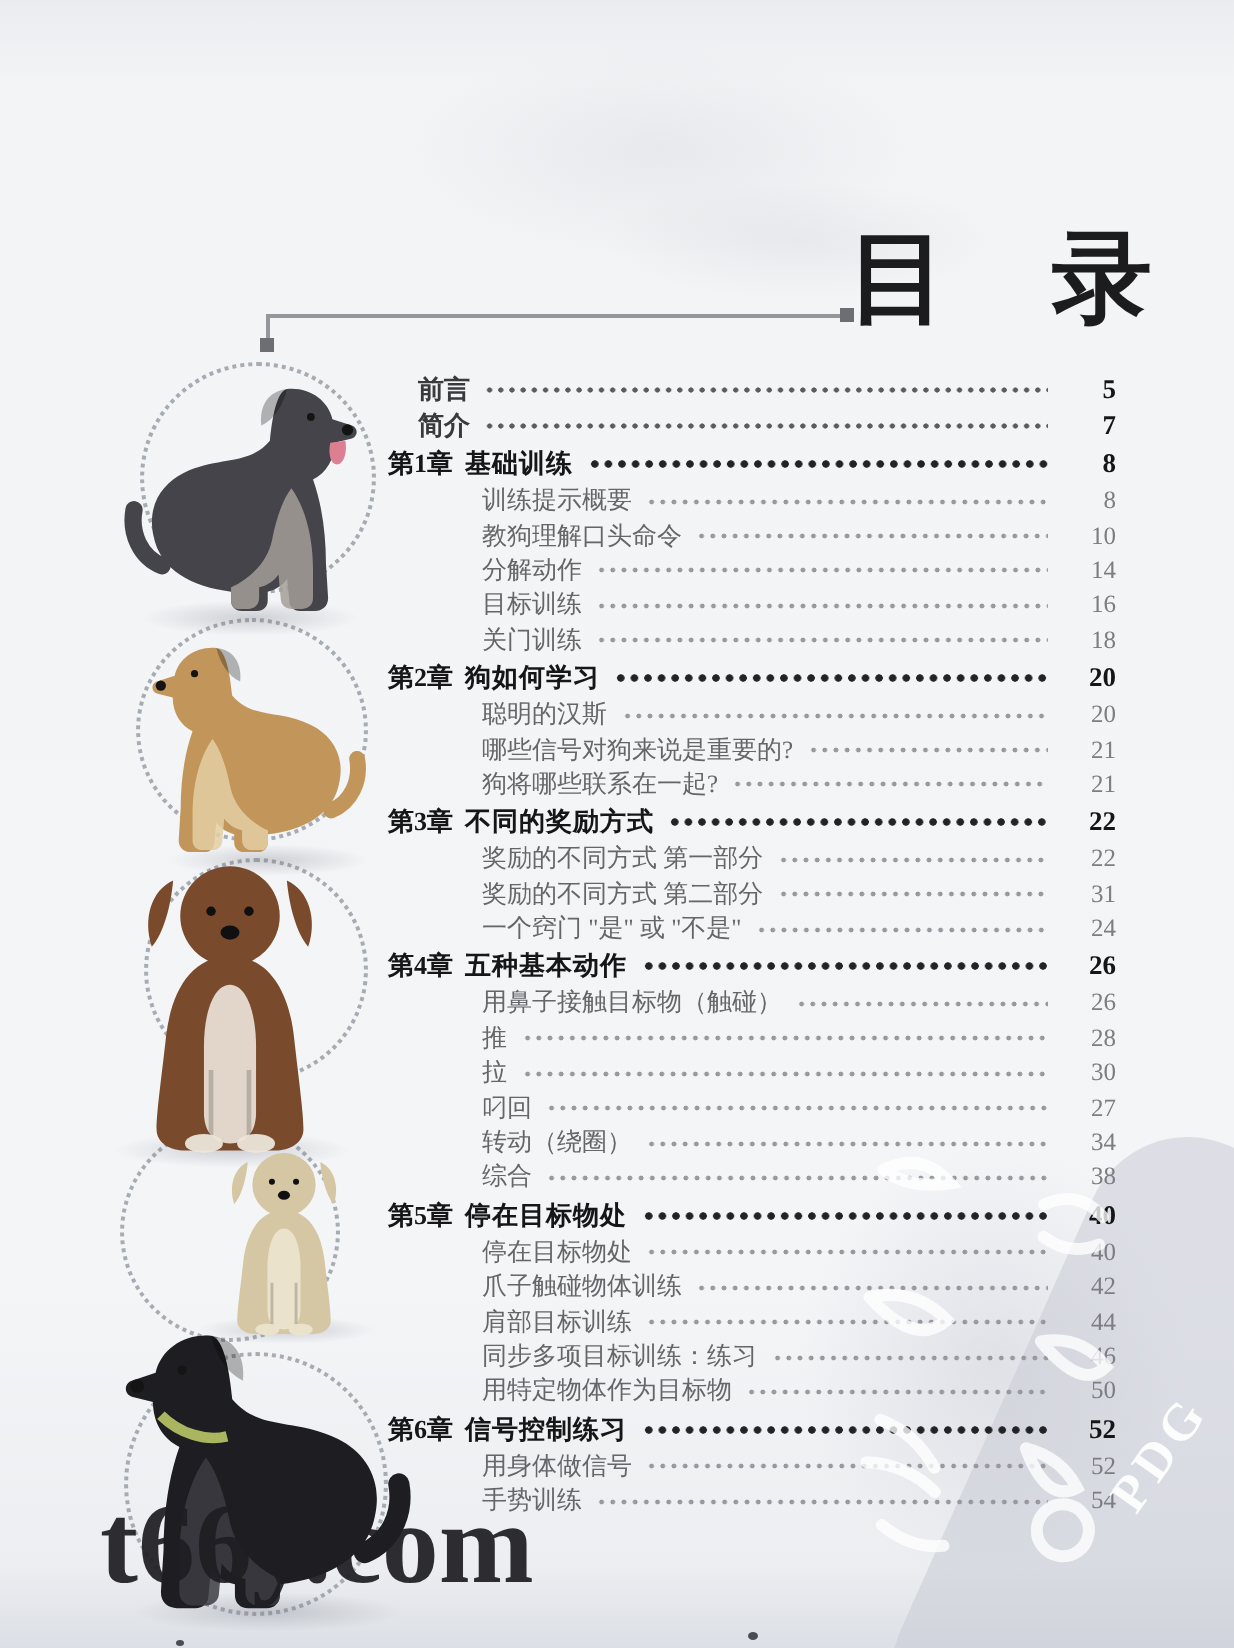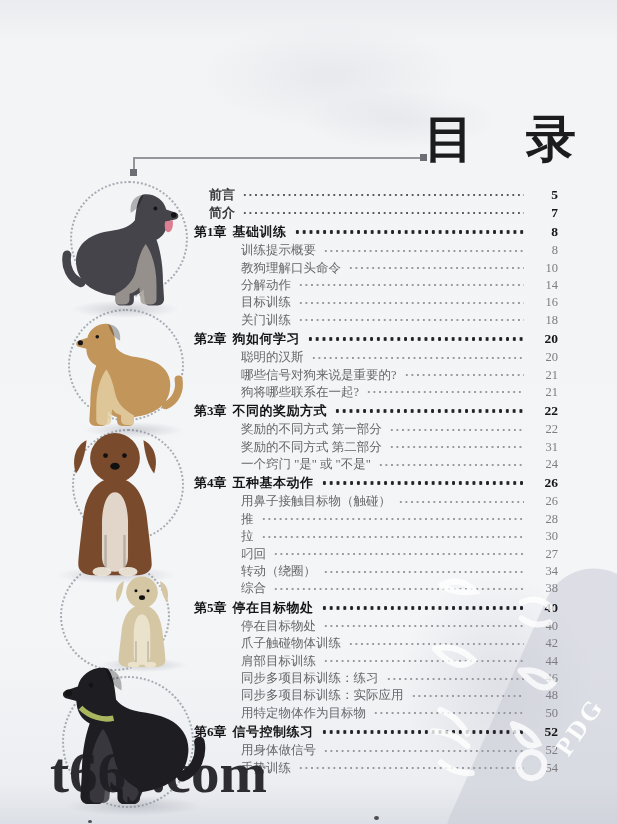--- a/index.html
+++ b/index.html
@@ -295,25 +295,20 @@
         <span class="label">肩部目标训练</span>
         <div class="dots"></div>
         <span class="pagec">44</span>
       </div>
       <div class="row item">
         <span class="label">同步多项目标训练：练习</span>
         <div class="dots"></div>
         <span class="pagec">46</span>
       </div>
       <div class="row item">
-        <span class="label">同步多项目标训练：实际应用</span>
-        <div class="dots"></div>
-        <span class="pagec">48</span>
-      </div>
-      <div class="row item">
         <span class="label">用特定物体作为目标物</span>
         <div class="dots"></div>
         <span class="pagec">50</span>
       </div>
       <div class="row chapter">
         <span class="no">第6章</span>
         <span class="label">信号控制练习</span>
         <div class="dots"></div>
         <span class="pagec">52</span>
       </div>

